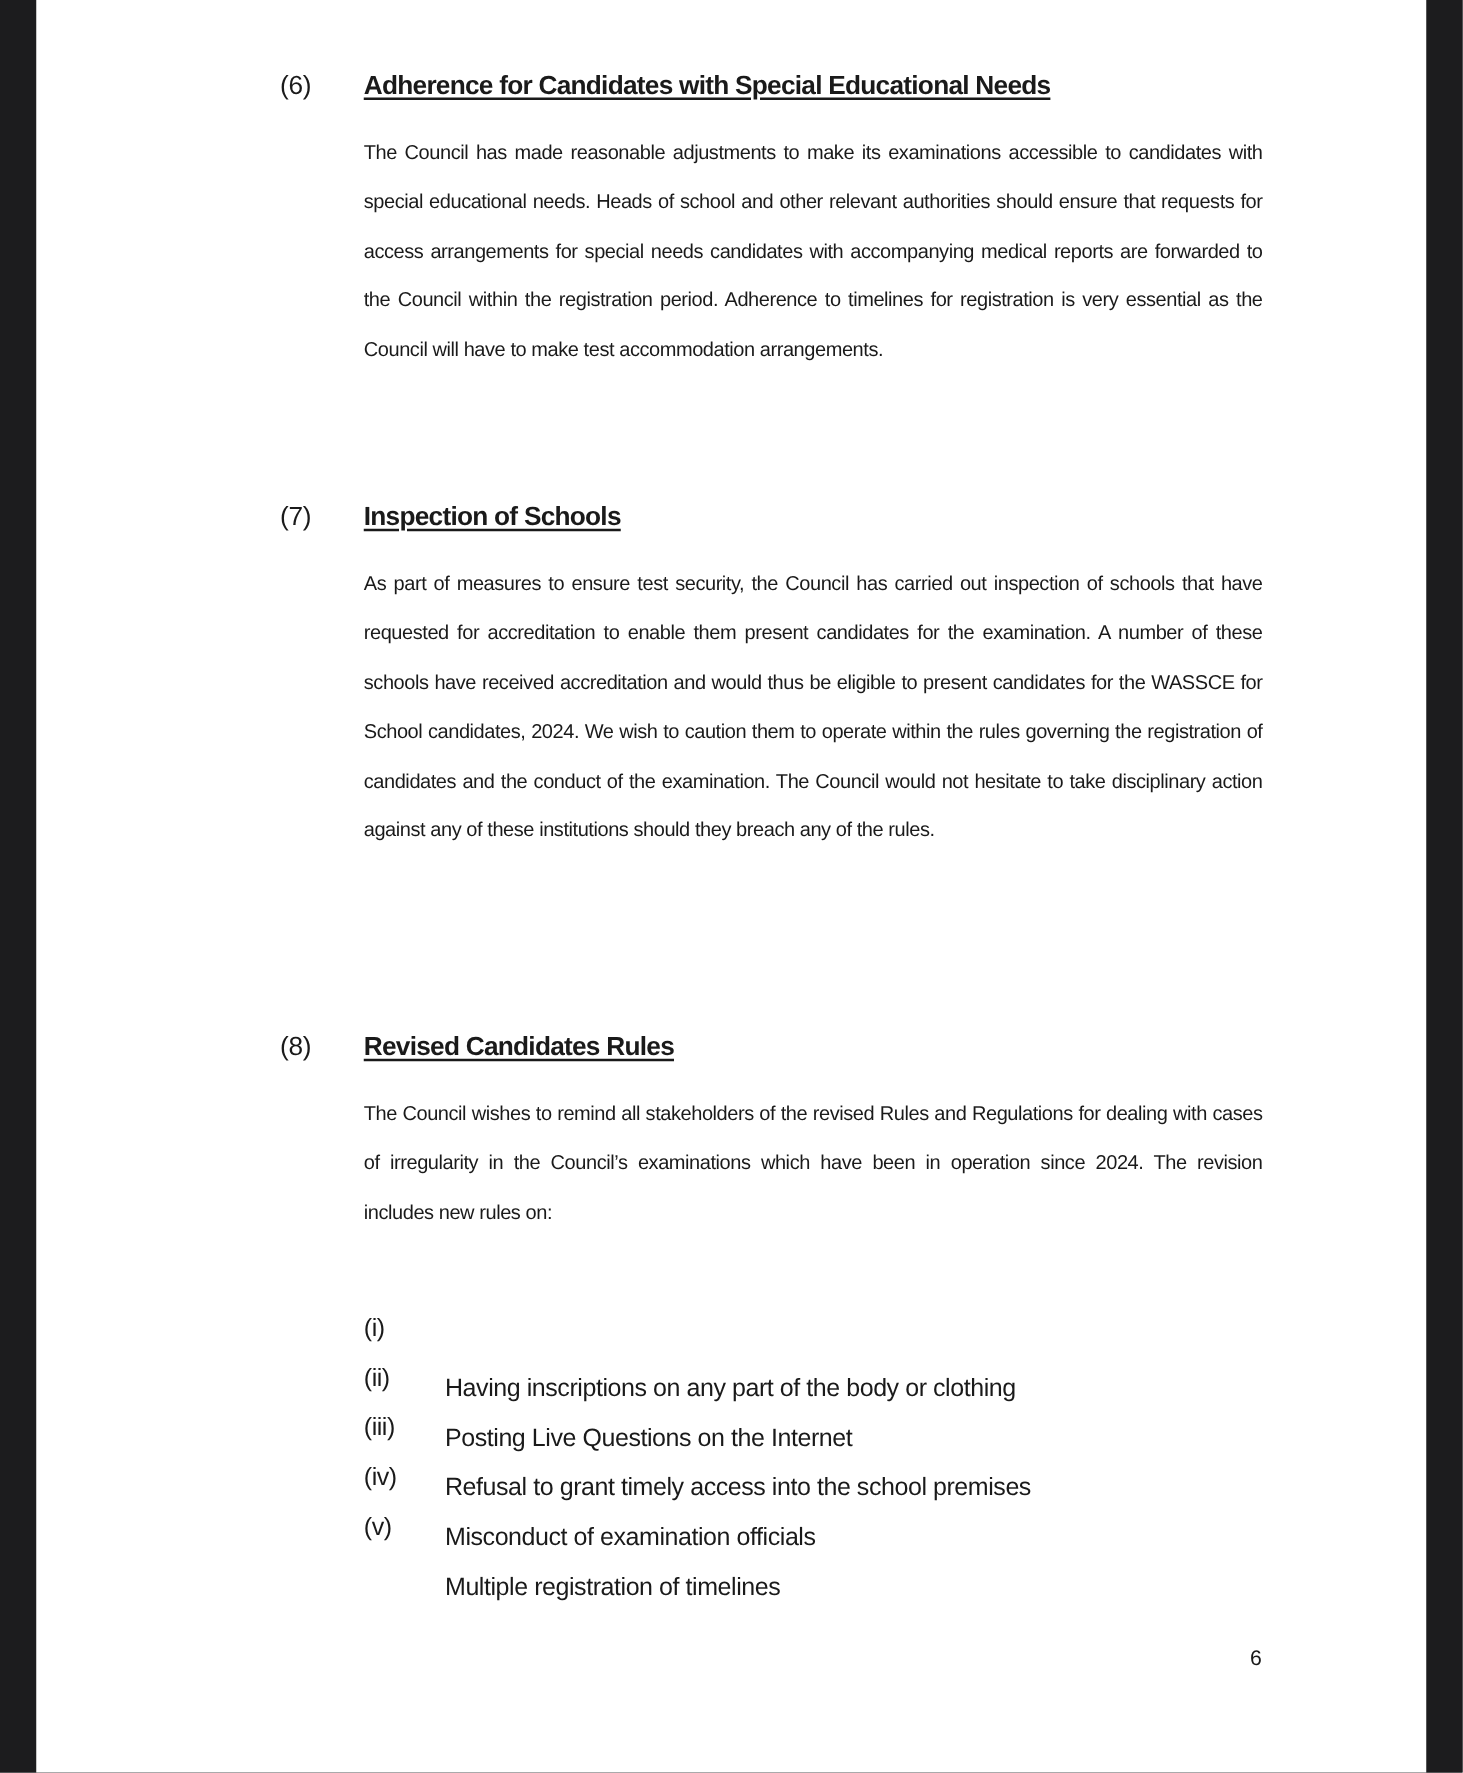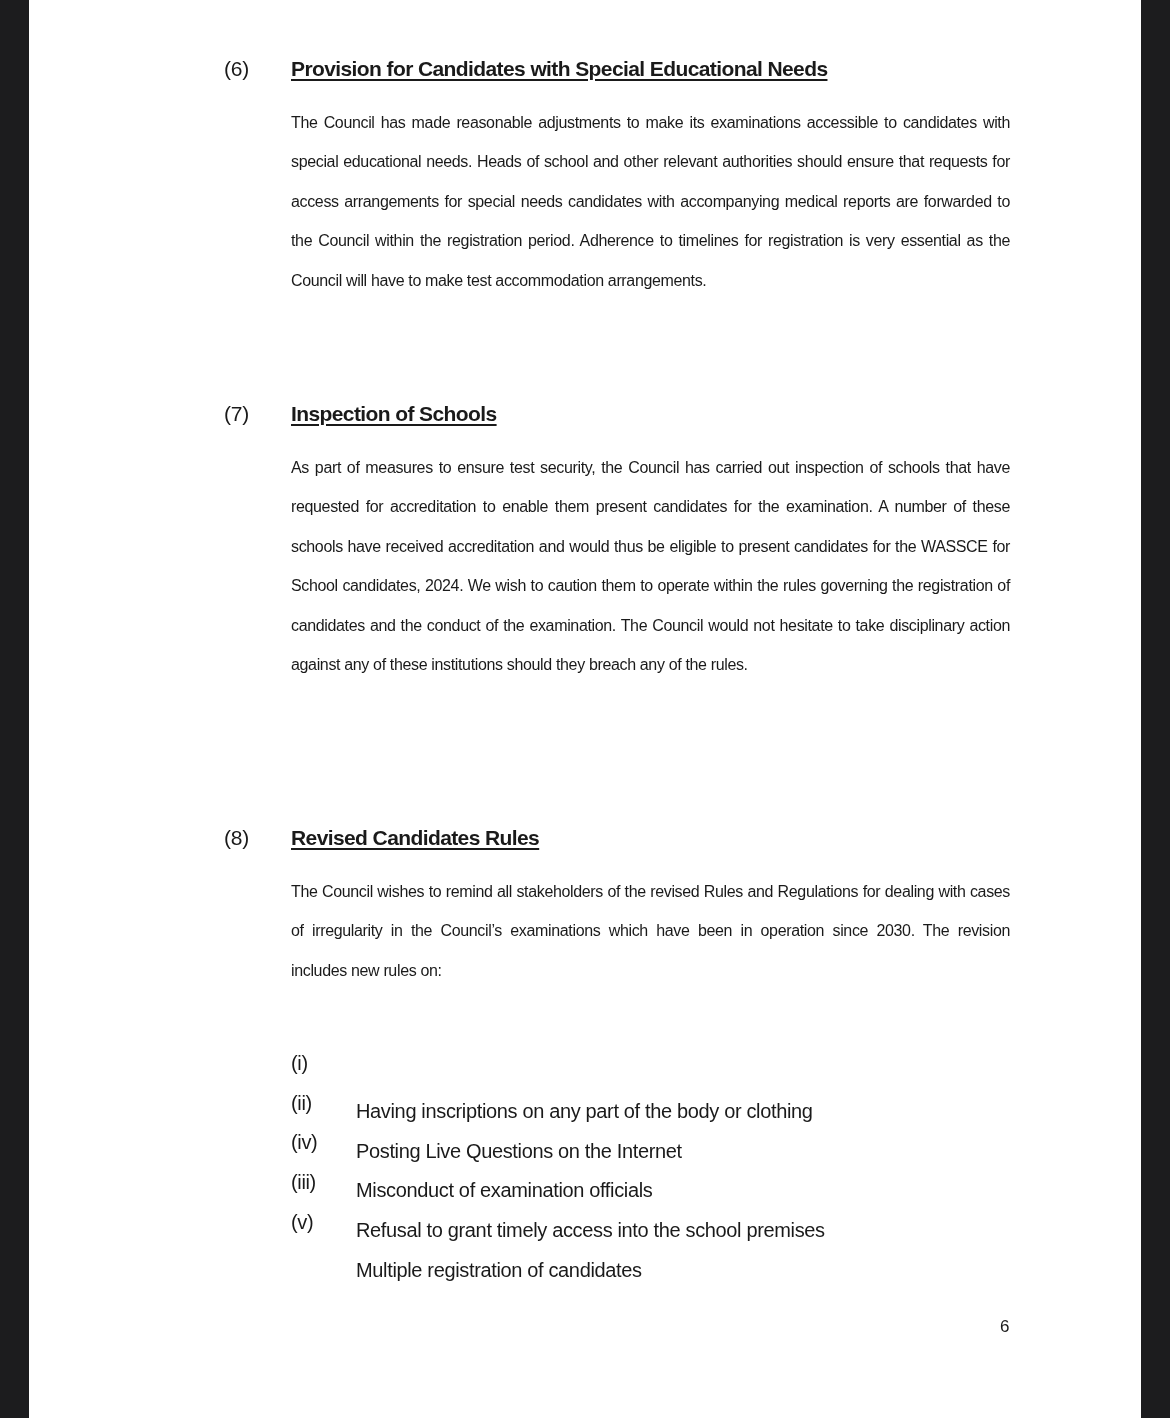--- a/index.html
+++ b/index.html
@@ -79,48 +79,48 @@
       font-size: 17px;
       line-height: 22px;
     }
   </style>
 </head>
 <body>
 
 <div class="page">
 
   <div class="section-num" style="top:56px;">(6)</div>
-  <div class="section-title" style="top:56px;">Provision for Candidates with Special Educational Needs</div>
+  <div class="section-title" style="top:56px;">Adherence for Candidates with Special Educational Needs</div>
   <p class="para" style="top:0px; margin:0; top:103px;">The Council has made reasonable adjustments to make its examinations accessible to candidates with special educational needs. Heads of school and other relevant authorities should ensure that requests for access arrangements for special needs candidates with accompanying medical reports are forwarded to the Council within the registration period. Adherence to timelines for registration is very essential as the Council will have to make test accommodation arrangements.</p>
 
   <div class="section-num" style="top:401px;">(7)</div>
   <div class="section-title" style="top:401px;">Inspection of Schools</div>
   <p class="para" style="margin:0; top:448px;">As part of measures to ensure test security, the Council has carried out inspection of schools that have requested for accreditation to enable them present candidates for the examination. A number of these schools have received accreditation and would thus be eligible to present candidates for the WASSCE for School candidates, 2024. We wish to caution them to operate within the rules governing the registration of candidates and the conduct of the examination. The Council would not hesitate to take disciplinary action against any of these institutions should they breach any of the rules.</p>
 
   <div class="section-num" style="top:825px;">(8)</div>
   <div class="section-title" style="top:825px;">Revised Candidates Rules</div>
-  <p class="para" style="margin:0; top:872px;">The Council wishes to remind all stakeholders of the revised Rules and Regulations for dealing with cases of irregularity in the Council’s examinations which have been in operation since 2030. The revision includes new rules on:</p>
+  <p class="para" style="margin:0; top:872px;">The Council wishes to remind all stakeholders of the revised Rules and Regulations for dealing with cases of irregularity in the Council’s examinations which have been in operation since 2024. The revision includes new rules on:</p>
 
   <ul class="list">
     <li class="list-item">
       <span class="list-num">(i)</span>
       <span class="list-text">Having inscriptions on any part of the body or clothing</span>
     </li>
     <li class="list-item">
       <span class="list-num">(ii)</span>
       <span class="list-text">Posting Live Questions on the Internet</span>
     </li>
     <li class="list-item">
+      <span class="list-num">(iii)</span>
+      <span class="list-text">Refusal to grant timely access into the school premises</span>
+    </li>
+    <li class="list-item">
       <span class="list-num">(iv)</span>
       <span class="list-text">Misconduct of examination officials</span>
     </li>
     <li class="list-item">
-      <span class="list-num">(iii)</span>
-      <span class="list-text">Refusal to grant timely access into the school premises</span>
-    </li>
-    <li class="list-item">
       <span class="list-num">(v)</span>
-      <span class="list-text">Multiple registration of candidates</span>
+      <span class="list-text">Multiple registration of timelines</span>
     </li>
   </ul>
 
   <div class="page-number">6</div>
 </div>
 
 </body></html>

